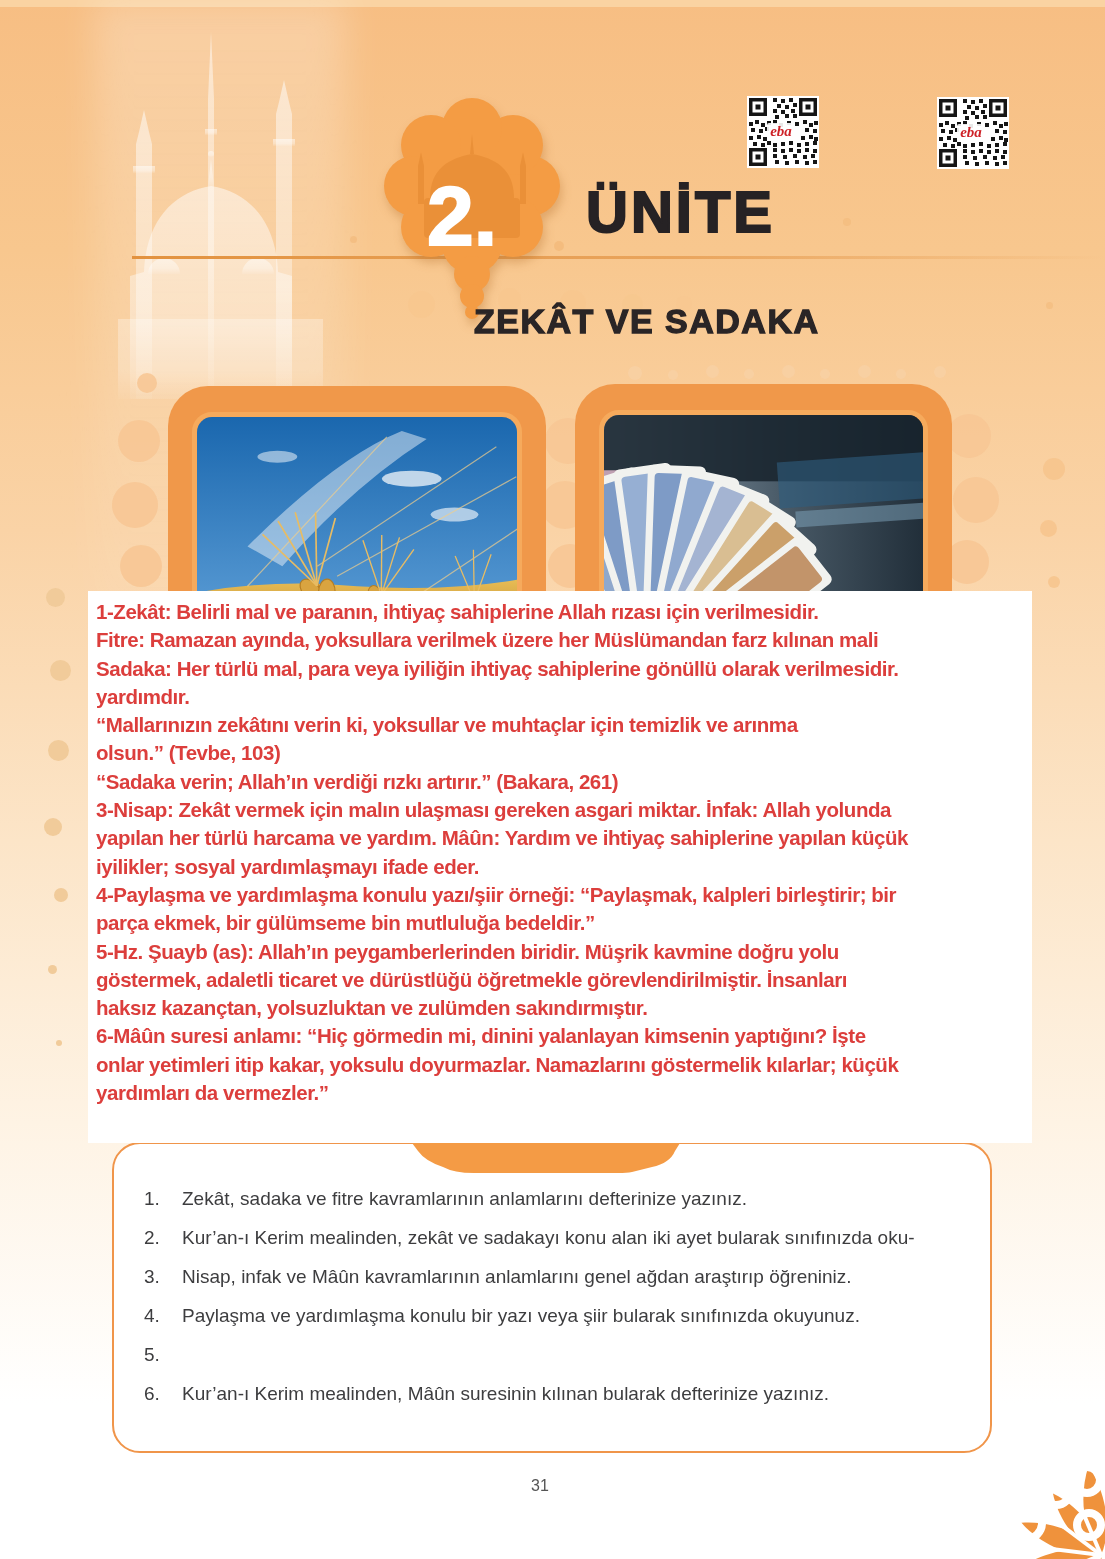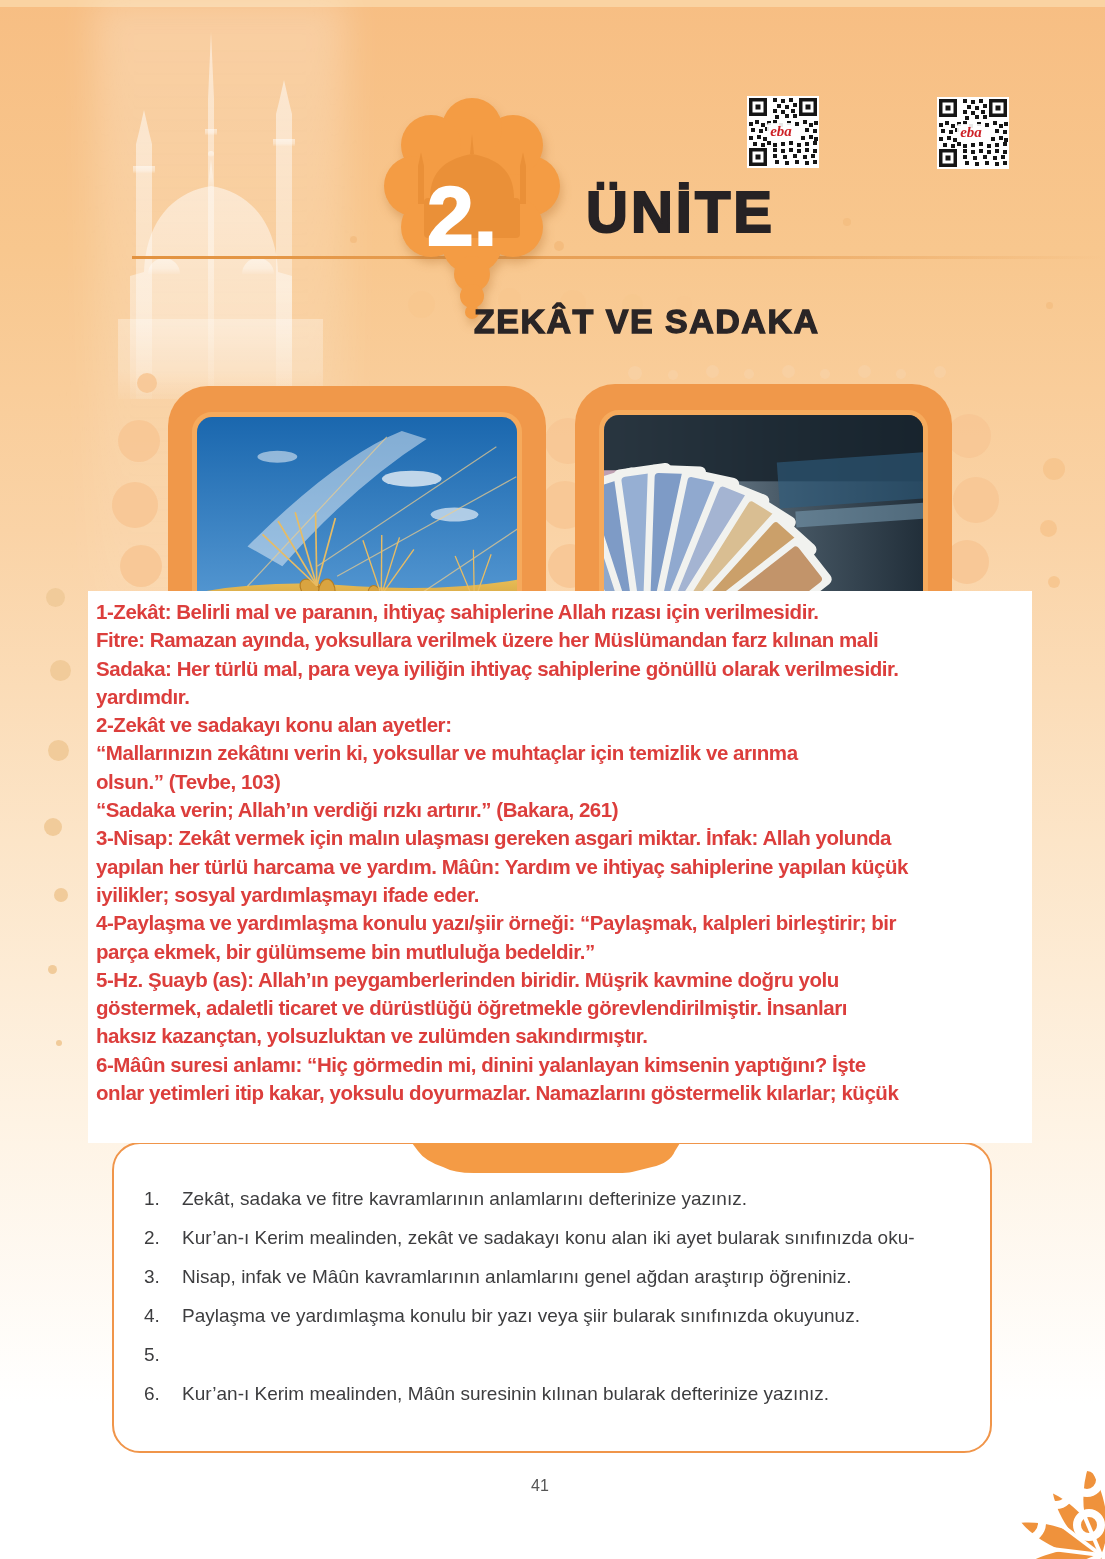--- a/index.html
+++ b/index.html
@@ -338,34 +338,34 @@
         </g>
       </svg>
     </div>
   </div>
 
   <div class="notes">
     <div class="note-line">1-Zekât: Belirli mal ve paranın, ihtiyaç sahiplerine Allah rızası için verilmesidir.</div>
     <div class="note-line">Fitre: Ramazan ayında, yoksullara verilmek üzere her Müslümandan farz kılınan mali</div>
     <div class="note-line">Sadaka: Her türlü mal, para veya iyiliğin ihtiyaç sahiplerine gönüllü olarak verilmesidir.</div>
     <div class="note-line">yardımdır.</div>
-    <div class="note-line">2-Zekât ve sadakayı konu alan ayetler:</div>
     <div class="note-line">“Mallarınızın zekâtını verin ki, yoksullar ve muhtaçlar için temizlik ve arınma</div>
     <div class="note-line">olsun.” (Tevbe, 103)</div>
     <div class="note-line">“Sadaka verin; Allah’ın verdiği rızkı artırır.” (Bakara, 261)</div>
     <div class="note-line">3-Nisap: Zekât vermek için malın ulaşması gereken asgari miktar. İnfak: Allah yolunda</div>
     <div class="note-line">yapılan her türlü harcama ve yardım. Mâûn: Yardım ve ihtiyaç sahiplerine yapılan küçük</div>
     <div class="note-line">iyilikler; sosyal yardımlaşmayı ifade eder.</div>
     <div class="note-line">4-Paylaşma ve yardımlaşma konulu yazı/şiir örneği: “Paylaşmak, kalpleri birleştirir; bir</div>
     <div class="note-line">parça ekmek, bir gülümseme bin mutluluğa bedeldir.”</div>
     <div class="note-line">5-Hz. Şuayb (as): Allah’ın peygamberlerinden biridir. Müşrik kavmine doğru yolu</div>
     <div class="note-line">göstermek, adaletli ticaret ve dürüstlüğü öğretmekle görevlendirilmiştir. İnsanları</div>
     <div class="note-line">haksız kazançtan, yolsuzluktan ve zulümden sakındırmıştır.</div>
     <div class="note-line">6-Mâûn suresi anlamı: “Hiç görmedin mi, dinini yalanlayan kimsenin yaptığını? İşte</div>
     <div class="note-line">onlar yetimleri itip kakar, yoksulu doyurmazlar. Namazlarını göstermelik kılarlar; küçük</div>
+    <div class="note-line">yardımları da vermezler.”</div>
   </div>
 
   <div class="tasks">
     <div class="task">
       <span class="task-num">1.</span>
       <div class="task-text">
         <div>Zekât, sadaka ve fitre kavramlarının anlamlarını defterinize yazınız.</div>
       </div>
     </div>
     <div class="task">
@@ -394,21 +394,21 @@
       <div class="task-text">
         <div>Kur’an-ı Kerim mealinden, Mâûn suresinin kılınan bularak defterinize yazınız.</div>
       </div>
     </div>
   </div>
 
   <svg class="banner" width="268" height="30" viewBox="0 0 268 30">
     <path d="M0,0 H268 L263,8 Q258,20 240,24 L220,29 Q215,30 206,30 H62 Q42,30 31,24 Q13,18 6,8 Z" fill="#F49B45"></path>
   </svg>
 
-  <div class="page-number">41</div>
+  <div class="page-number">31</div>
 
   <svg class="flower" width="118" height="125" viewBox="0 0 118 125">
     <defs>
       <path id="pt" d="M0,0 C-13,-20 -12,-54 0,-78 C12,-54 13,-20 0,0"></path>
     </defs>
     <g fill="#EF923C">
       <use href="#pt" transform="translate(114,121) rotate(-8) scale(1.15)"></use>
       <use href="#pt" transform="translate(114,121) rotate(-38)"></use>
       <use href="#pt" transform="translate(114,121) rotate(-68) scale(1.1)"></use>
       <use href="#pt" transform="translate(114,121) rotate(-98)"></use>

